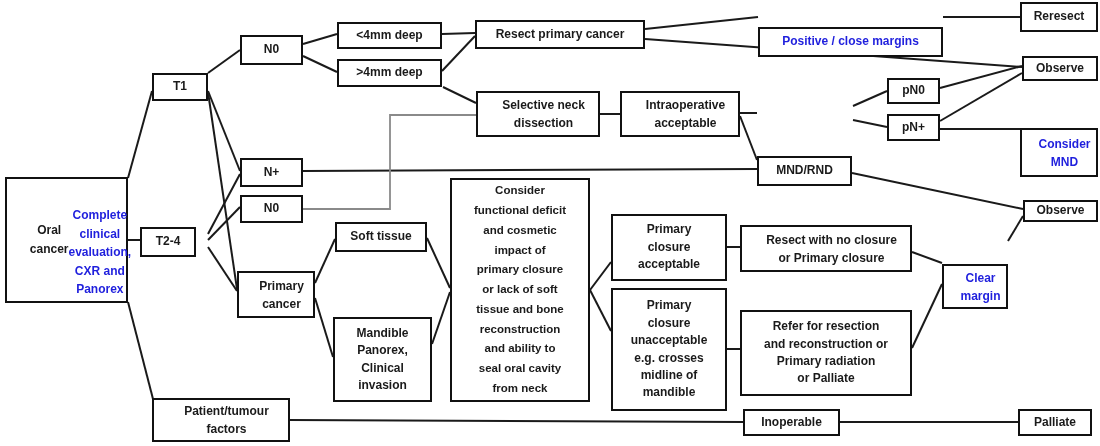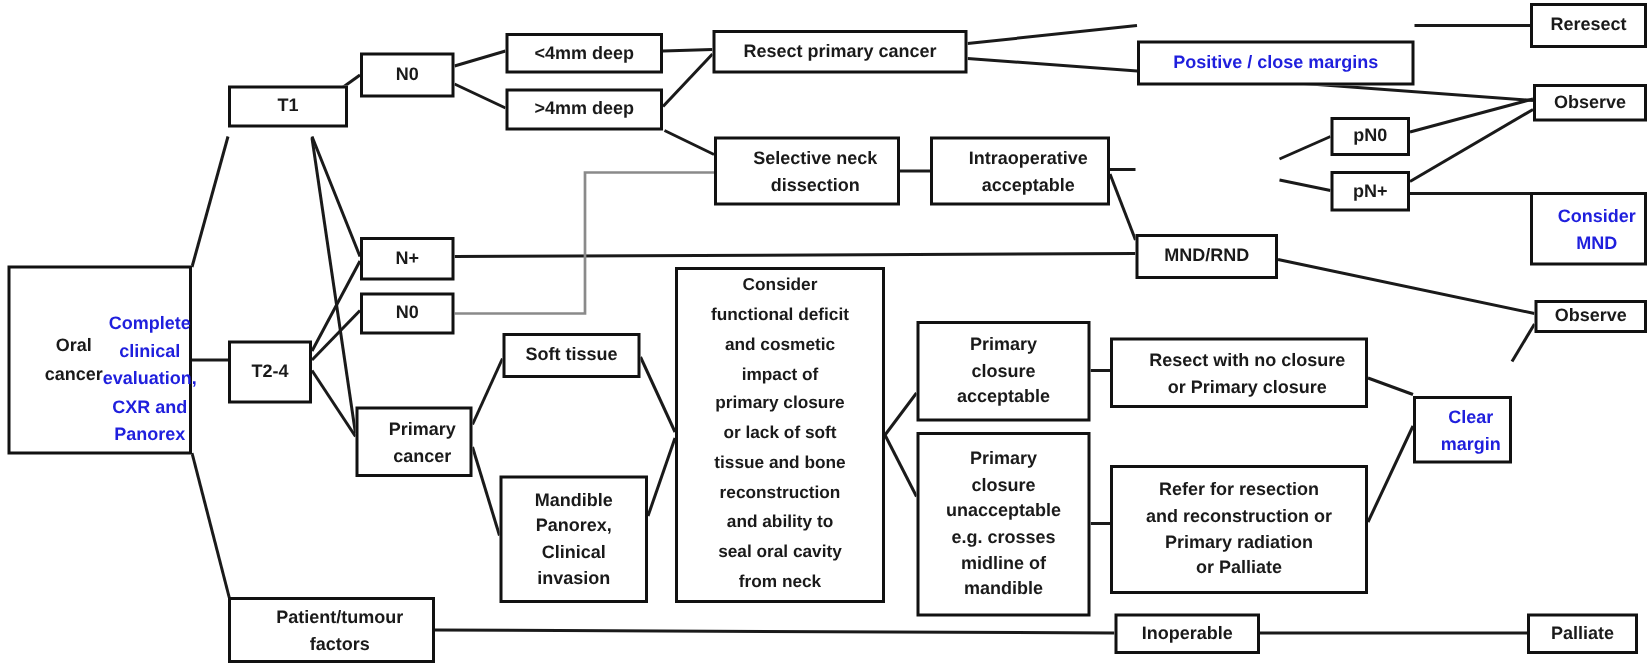--- a/index.html
+++ b/index.html
@@ -86,21 +86,21 @@
 
   <div class="node oral" style="left:5px;top:177px;width:123px;height:126px">
     <span>Oral cancer</span>
     <span class="blue">Complete
 clinical
 evaluation,
 CXR and
 Panorex</span>
   </div>
 
-  <div class="node" style="left:152px;top:57px;width:80px;height:28px">T1</div>
+  <div class="node" style="left:152px;top:73px;width:56px;height:28px">T1</div>
 
   <div class="node" style="left:240px;top:35px;width:63px;height:30px">N0</div>
 
   <div class="node" style="left:337px;top:22px;width:105px;height:27px">&lt;4mm deep</div>
 
   <div class="node" style="left:337px;top:59px;width:105px;height:28px">&gt;4mm deep</div>
 
   <div class="node" style="left:475px;top:20px;width:170px;height:29px">Resect primary cancer</div>
 
   <div class="node tight" style="left:476px;top:91px;width:124px;height:46px">Selective neck
@@ -122,21 +122,21 @@
 
   <div class="node blue tight" style="left:1020px;top:103px;width:78px;height:49px">Consider
 MND</div>
 
   <div class="node" style="left:757px;top:156px;width:95px;height:30px">MND/RND</div>
 
   <div class="node" style="left:240px;top:158px;width:63px;height:29px">N+</div>
 
   <div class="node" style="left:240px;top:195px;width:63px;height:28px">N0</div>
 
-  <div class="node" style="left:152px;top:227px;width:56px;height:42px">T2-4</div>
+  <div class="node" style="left:140px;top:227px;width:56px;height:30px">T2-4</div>
 
   <div class="node tight" style="left:237px;top:271px;width:78px;height:47px">Primary
 cancer</div>
 
   <div class="node" style="left:335px;top:222px;width:92px;height:30px">Soft tissue</div>
 
   <div class="node" style="left:333px;top:317px;width:99px;height:85px">Mandible
 Panorex,
 Clinical
 invasion</div>

